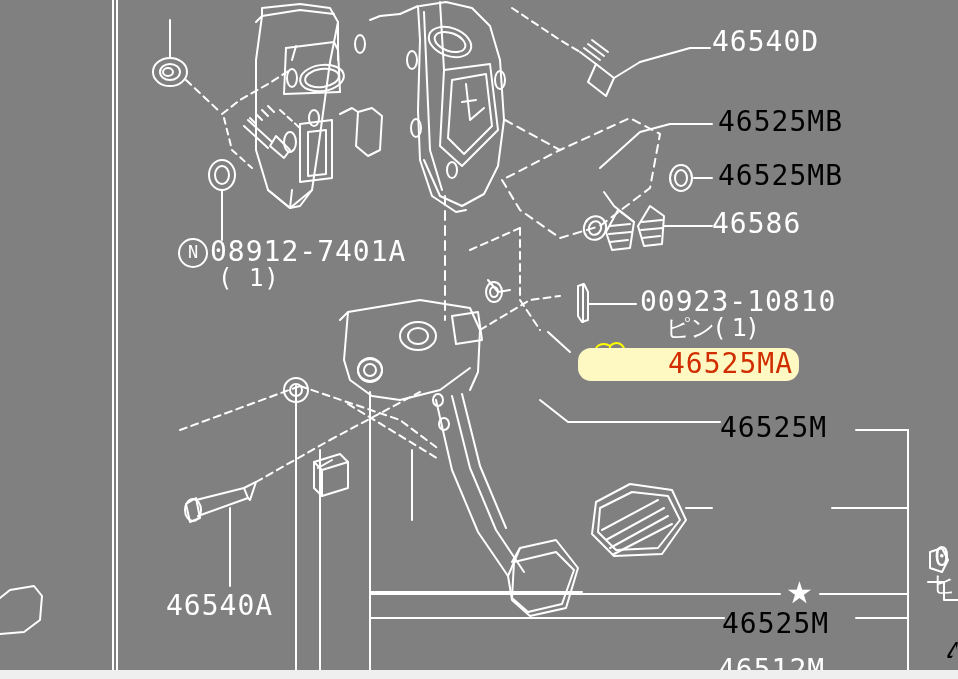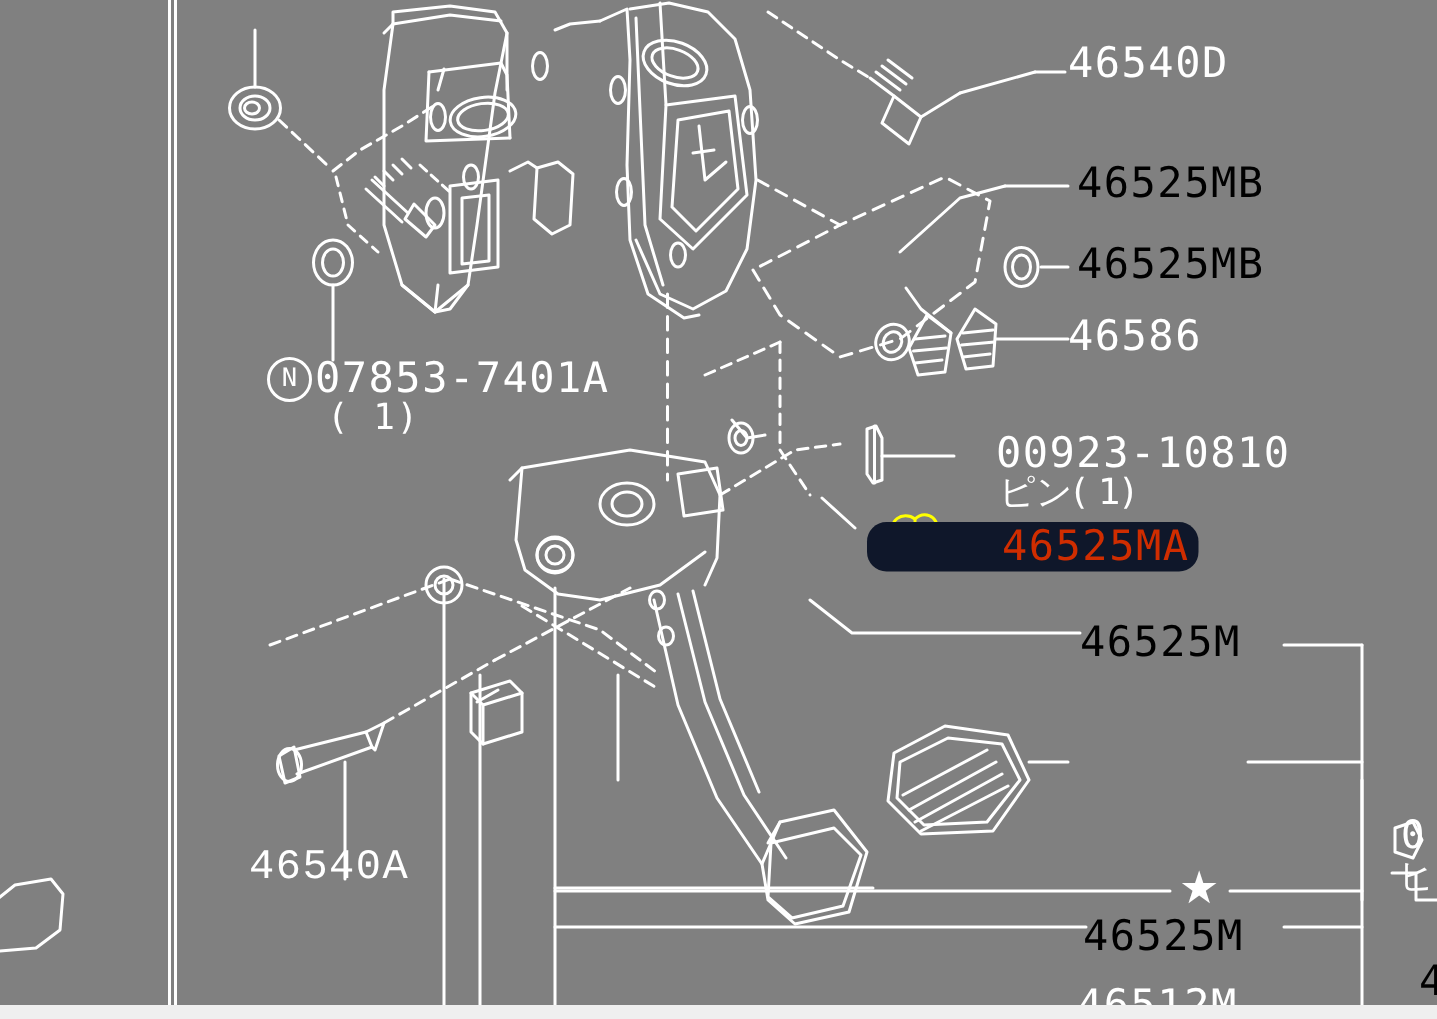--- a/index.html
+++ b/index.html
@@ -15,20 +15,21 @@
     overflow: hidden;
     background: #808080;
   }
   #canvas-area {
     position: absolute;
     left: 0; top: 0;
     width: 958px;
     height: 670px;
     background: #808080;
     overflow: hidden;
+    border-radius: 31px;
   }
   #bottom-bar {
     position: absolute;
     left: 0;
     top: 670px;
     width: 958px;
     height: 9px;
     background: #efefef;
   }
   svg.art {
@@ -43,21 +44,21 @@
     white-space: pre;
     font-family: "DejaVu Sans Mono", monospace;
     letter-spacing: 1px;
     line-height: 1;
     pointer-events: auto;
   }
   .lbl-white { color: #ffffff; }
   .lbl-magenta { color: #000000; }
   .lbl-hl {
     color: #d02d00;
-    background: #0f172a;
+    background: #fef9c3;
     padding: 2px 6px 3px 90px;
     border-radius: 13px;
   }
   .lbl-sub {
     font-family: "DejaVu Sans", sans-serif;
     letter-spacing: 0px;
   }
   .sz28 { font-size: 28px; }
   .sz26 { font-size: 26px; }
   .sz24 { font-size: 24px; }
@@ -265,40 +266,40 @@
     <div class="lbl lbl-white sz28" style="left:712px; top:28px;">46540D</div>
 
     <div class="lbl lbl-magenta sz28" style="left:718px; top:108px;">46525MB</div>
 
     <div class="lbl lbl-magenta sz28" style="left:718px; top:162px;">46525MB</div>
 
     <div class="lbl lbl-white sz28" style="left:712px; top:210px;">46586</div>
 
     <div class="circ-n" style="left:178px; top:238px;">N</div>
 
-    <div class="lbl lbl-white sz28" style="left:210px; top:238px;">07853-7401A</div>
+    <div class="lbl lbl-white sz28" style="left:210px; top:238px;">08912-7401A</div>
 
     <div class="lbl lbl-white sz24" style="left:218px; top:266px;">( 1)</div>
 
-    <div class="lbl lbl-white sz28" style="left:640px; top:288px;margin-left:24px;">00923-10810</div>
+    <div class="lbl lbl-white sz28" style="left:640px; top:288px;">00923-10810</div>
 
     <div class="lbl lbl-white sz24 lbl-sub" style="left:666px; top:316px;">ピン( 1)</div>
 
     <div class="lbl lbl-hl sz28" style="left:578px; top:348px;">46525MA</div>
 
     <div class="lbl lbl-magenta sz28" style="left:720px; top:414px;">46525M</div>
 
 
     <div class="star" style="left:786px; top:578px;">★</div>
 
     <div class="lbl lbl-magenta sz28" style="left:722px; top:610px;">46525M</div>
 
     <div class="lbl lbl-white sz28" style="left:718px; top:656px;">46512M</div>
 
-    <div class="lbl lbl-white sz28" style="left:166px; top:565px;font-family:Liberation Mono, monospace;">46540A</div>
+    <div class="lbl lbl-white sz28" style="left:166px; top:592px;">46540A</div>
 
     <div class="lbl lbl-white sz26" style="left:934px; top:544px;">0</div>
 
     <div class="lbl lbl-white sz24 lbl-sub" style="left:932px; top:572px;">ヒ</div>
 
     <div class="lbl lbl-magenta sz28" style="left:946px; top:640px;">4</div>
 
   </div>
 
   <div id="bottom-bar"></div>

